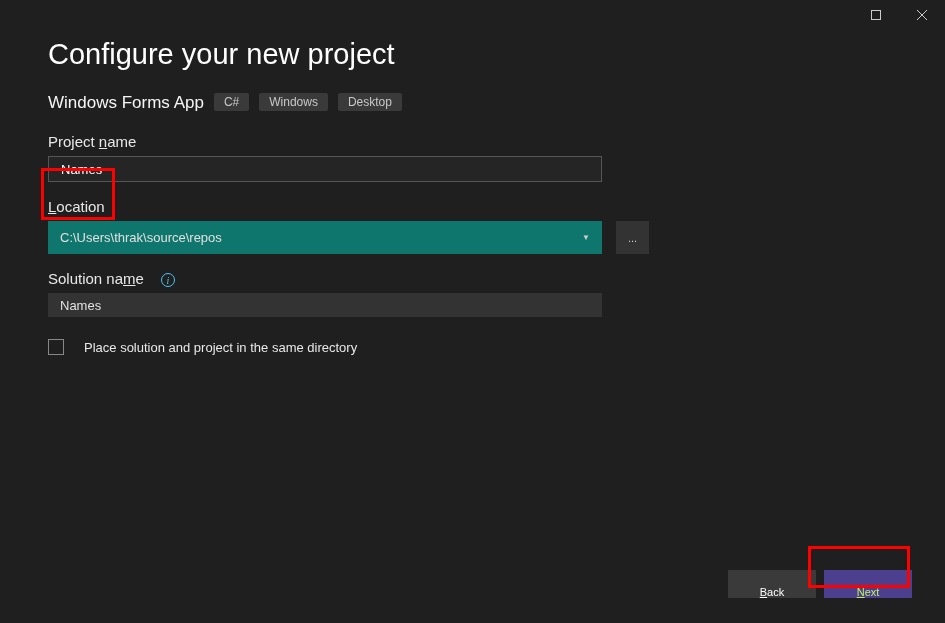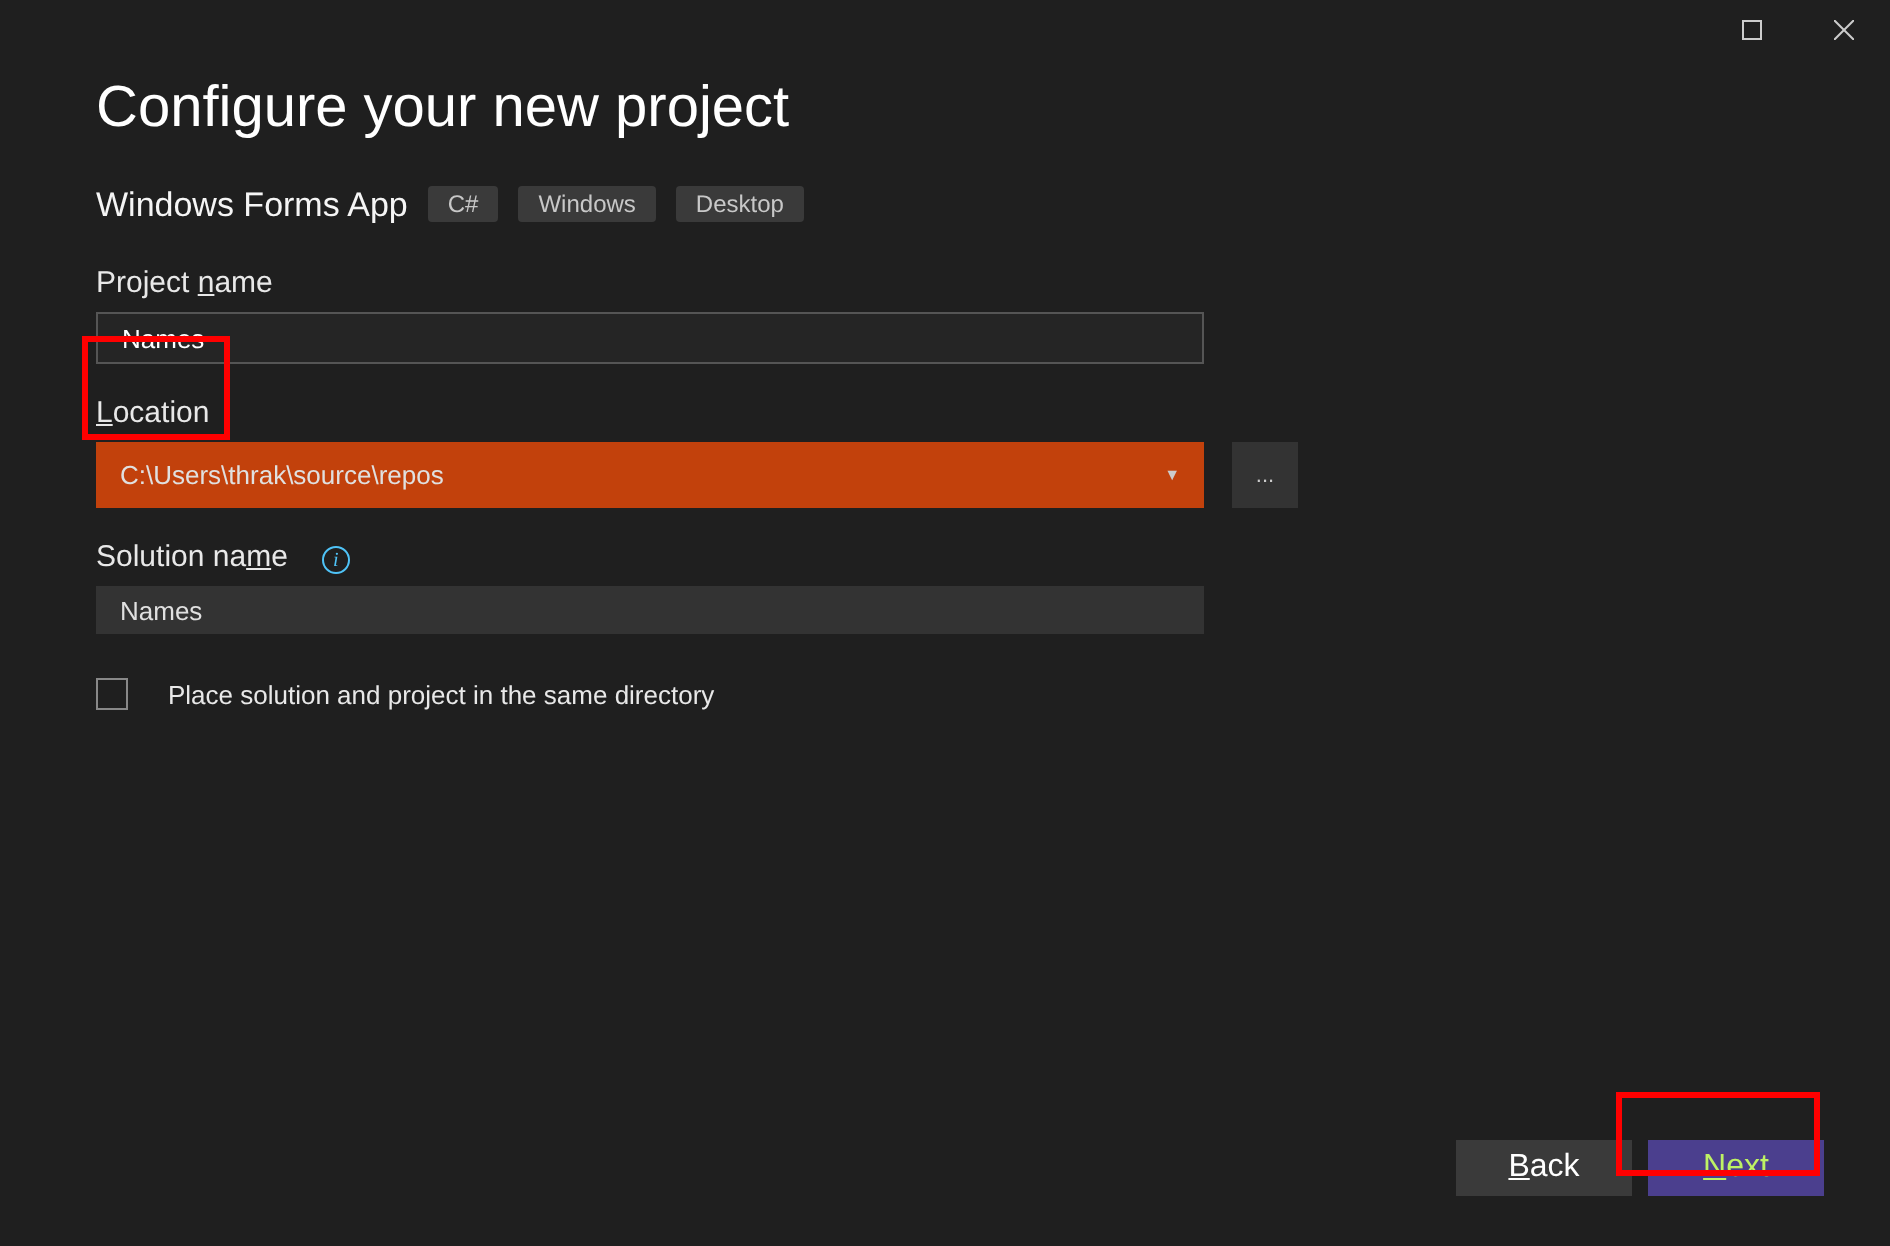--- a/index.html
+++ b/index.html
@@ -87,21 +87,21 @@
     }
     .location-row {
       display: flex;
       align-items: center;
       gap: 14px;
       margin-bottom: 16px;
     }
     .location-select {
       width: 554px;
       height: 33px;
-      background: #c2410c;
+      background: #0f766e;
       border: none;
       color: #e0e0e0;
       padding: 0 12px;
       font-size: 13px;
       display: flex;
       align-items: center;
       justify-content: space-between;
     }
     .dropdown-arrow {
       font-size: 8px;
@@ -159,25 +159,25 @@
       position: absolute;
       bottom: 25px;
       right: 33px;
       display: flex;
       gap: 8px;
     }
     .footer-btn {
       width: 88px;
       height: 28px;
       border: none;
-      font-size: 16px;
+      font-size: 11px;
       cursor: pointer;
       font-family: inherit;
       display: flex;
-      align-items: center;
+      align-items: flex-end;
       justify-content: center;
     }
     .btn-back {
       background: #3a3a3a;
       color: #ffffff;
     }
     .btn-next {
       background: #4b3f8e;
       color: #bef264;
     }

